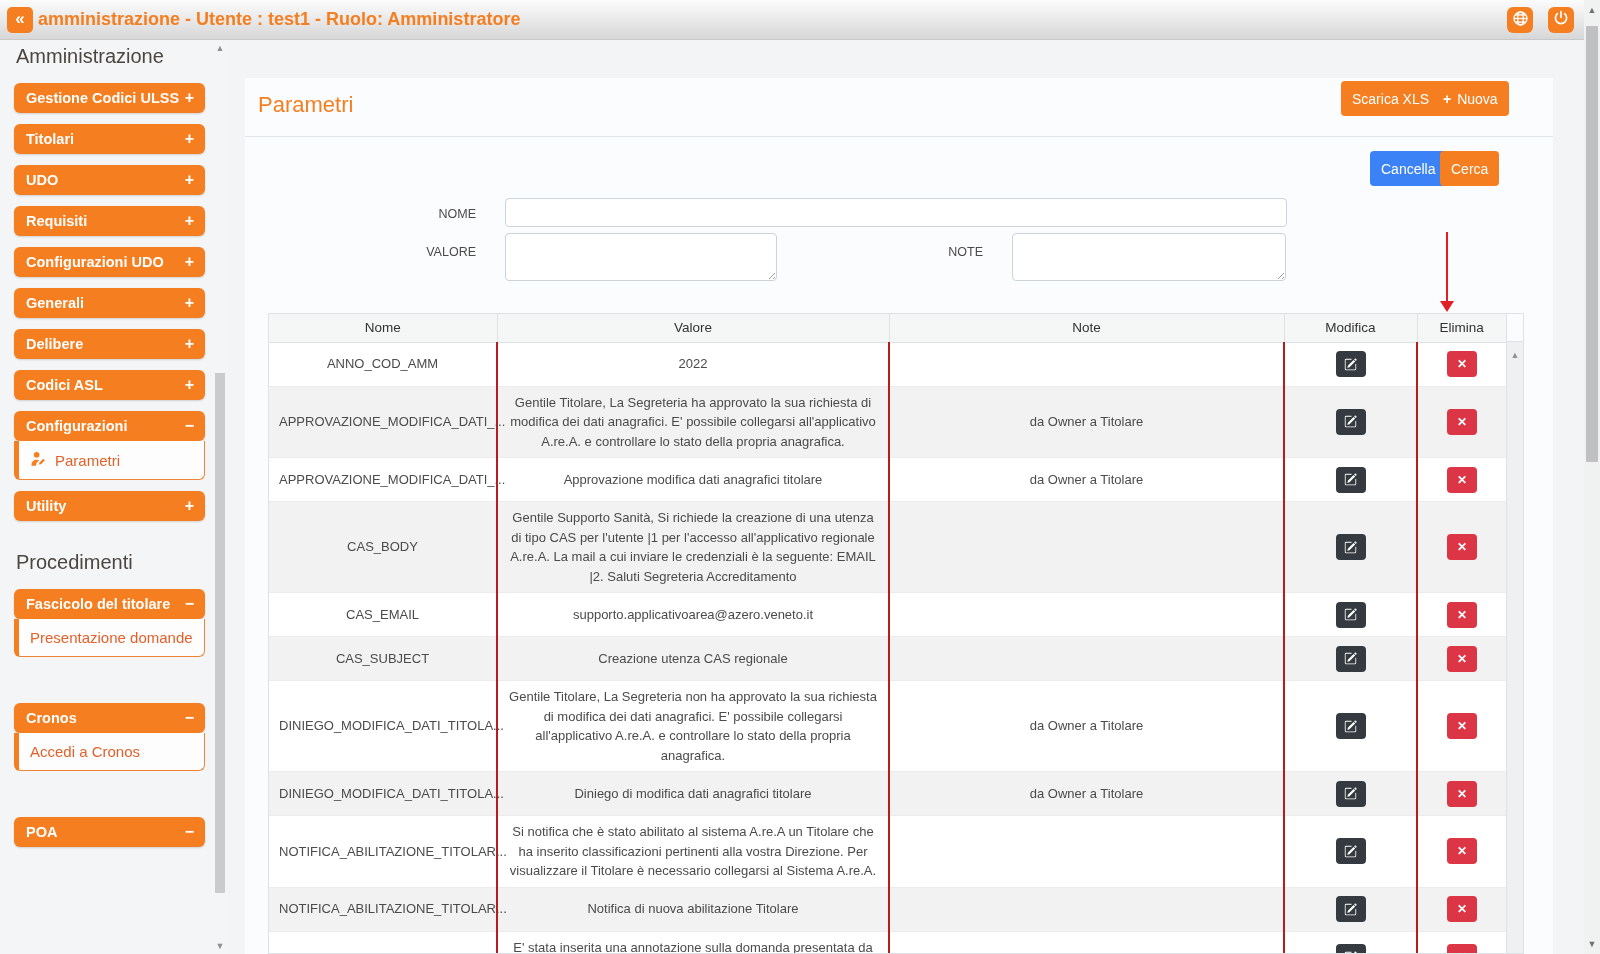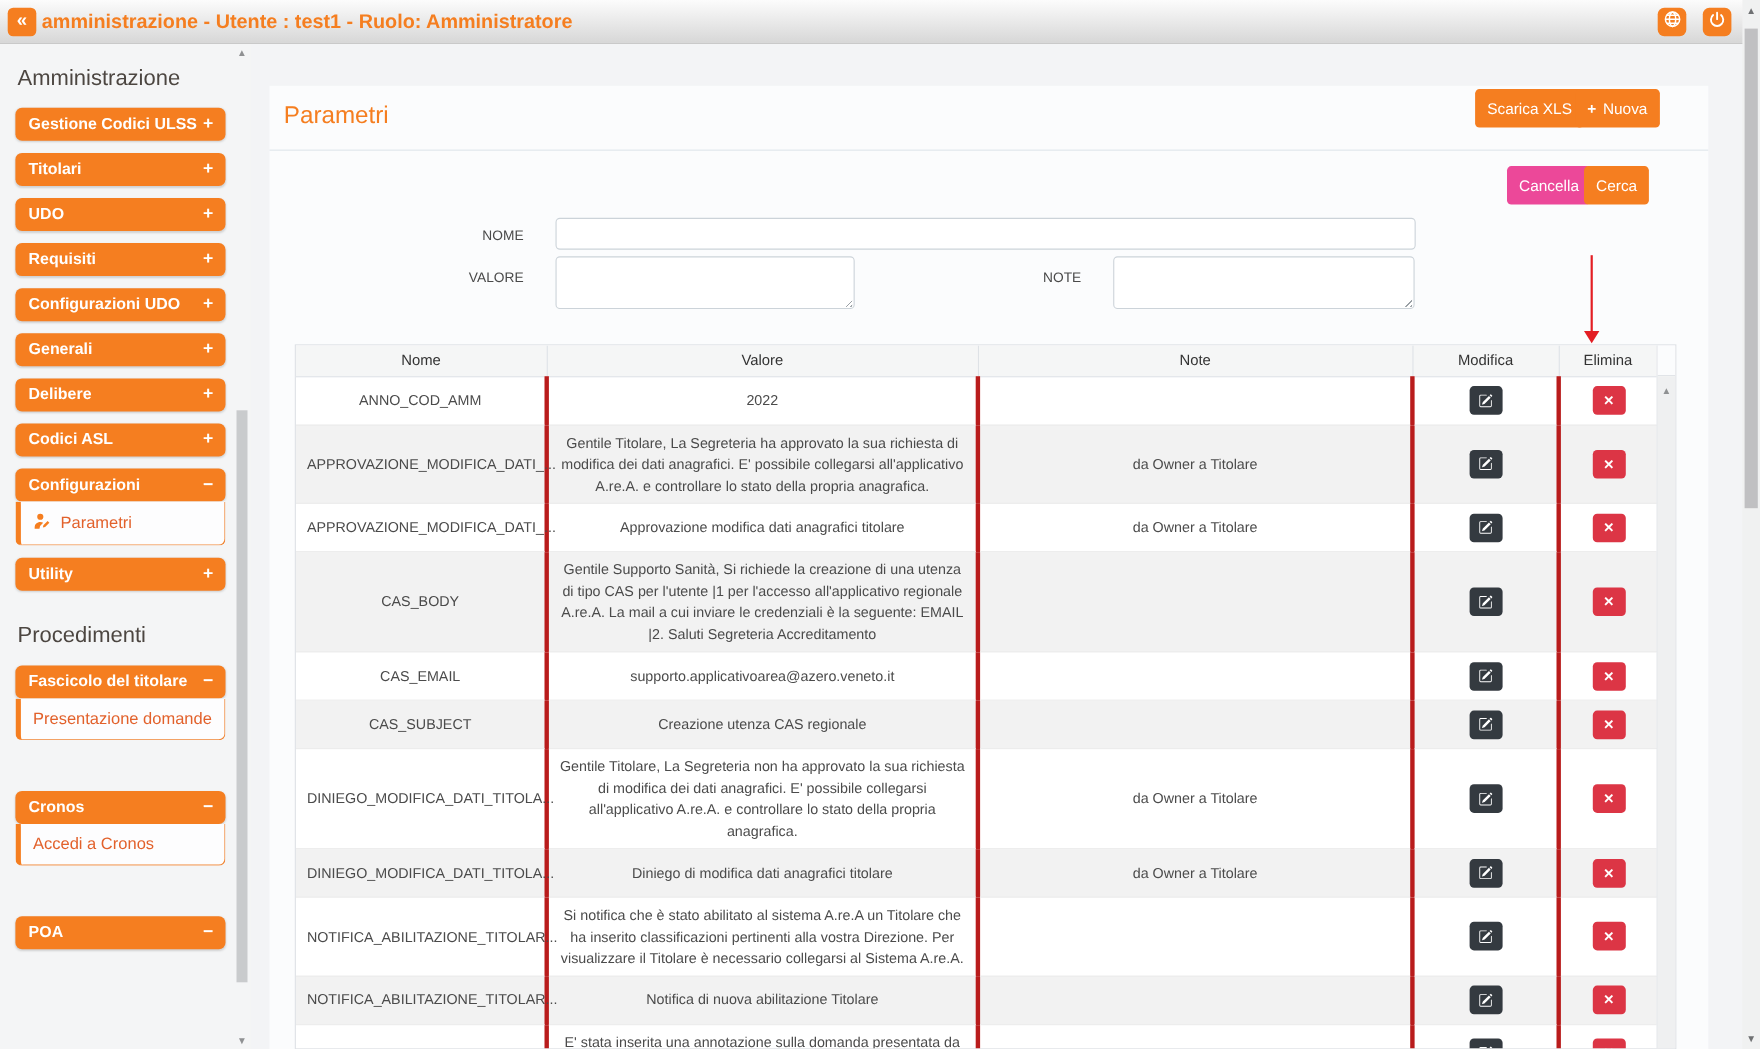--- a/index.html
+++ b/index.html
@@ -12,21 +12,21 @@
   .collapse-btn { position:absolute; left:7px; top:7px; width:26px; height:26px; background:#f57e20;
                   color:#fff; border-radius:5px; font-size:17px; font-weight:bold; line-height:23px;
                   text-align:center; cursor:pointer; }
   .topbar-title { position:absolute; left:38px; top:9px; font-size:18px; font-weight:bold; color:#f57e20; }
   .topbar-btn { position:absolute; top:7px; width:26px; height:26px; background:#f57e20; border-radius:6px;
                 display:flex; align-items:center; justify-content:center; cursor:pointer; }
   .topbar-btn.globe { left:1507px; } .topbar-btn.power { left:1548px; }
 
   
   .sidebar { position:absolute; left:0; top:40px; width:228px; bottom:0; background:#f4f5f6; overflow:hidden; }
-  .sb-inner { padding-top:20px; }
+  .sb-inner { padding-top:5px; }
   .sb-heading { margin:0 0 15px 16px; font-size:20px; color:#4c4641; font-weight:normal; }
   .sb-heading.second { margin-top:30px; }
   .sb-group { margin-bottom:11px; }
   .sb-btn { width:191px; margin-left:14px; height:30px; background:#f57e20; border-radius:6px; color:#fff;
             font-weight:bold; font-size:14.5px; display:flex; align-items:center; justify-content:space-between;
             padding:0 11px 0 12px; cursor:pointer; box-shadow:0 1px 2px rgba(0,0,0,.15); }
   .sb-btn .tgl { font-size:16px; font-weight:bold; }
   .sb-sub { width:191px; margin-left:14px; background:#fdfdfe; border:1px solid #f08433;
             border-left:5px solid #f57e20; border-radius:0 0 6px 6px; border-top:none; }
   .sb-sub-item { display:flex; align-items:center; gap:9px; padding:10px 6px 10px 12px; color:#e2612b;
@@ -39,21 +39,21 @@
   .sb-thumb { position:absolute; left:2px; width:10px; top:330px; height:520px; background:#c9cbcd; cursor:pointer; }
 
   
   .main { position:absolute; left:228px; top:40px; right:16px; bottom:0; background:#f3f4f6; }
   .card { position:absolute; left:17px; top:38px; width:1308px; bottom:0; background:#fbfcfd; }
   .page-title { position:absolute; left:30px; top:52px; font-size:22px; color:#f57e20; }
   .divider { position:absolute; left:17px; top:96px; width:1308px; height:1px; background:#dfe5ea; }
 
   .btn { display:inline-flex; align-items:center; justify-content:center; height:35px; border:none;
          border-radius:4px; color:#fff; font-size:14px; font-family:inherit; cursor:pointer; padding:0 11px; gap:6px; }
-  .btn.orange { background:#f57e20; } .btn.gray { background:#ec4899; }
+  .btn.orange { background:#f57e20; } .btn.gray { background:#3b82f6; }
   .pos { position:absolute; }
 
   
   .f-label { position:absolute; font-size:12.5px; color:#4a4a4a; text-align:right; }
   .f-input { position:absolute; border:1px solid #ccd3d9; border-radius:4px; background:#fff; font-family:inherit;
              font-size:13px; padding:4px 8px; color:#333; }
   textarea.f-input { resize:none; }
   .grip { position:absolute; width:9px; height:9px; pointer-events:none;
           background:repeating-linear-gradient(135deg, transparent 0 2px, #9aa0a5 2px 3px);
           clip-path:polygon(100% 0, 100% 100%, 0 100%); }
@@ -63,21 +63,21 @@
   .ann-head { position:absolute; left:1212px; top:261px; width:0; height:0;
               border-left:7px solid transparent; border-right:7px solid transparent; border-top:11px solid #e31e24; }
 
   
   .tbl-wrap { position:absolute; left:40px; top:273px; width:1256px; bottom:0; border:1px solid #dee2e6;
               display:flex; overflow:hidden; background:#fff; }
   table { width:1237px; border-collapse:collapse; table-layout:fixed; }
   th { height:28px; background:#f5f6f6; font-weight:normal; font-size:13.5px; color:#333;
        border-bottom:1px solid #dee2e6; border-right:1px solid #dee2e6; }
   td { text-align:center; vertical-align:middle; padding:6px 10px; font-size:13px; color:#4b4b4b;
-       border-right:4px solid #b91c1c; border-top:1px solid #ececec; height:44px; line-height:1.5; }
+       border-right:2px solid #b91c1c; border-top:1px solid #ececec; height:44px; line-height:1.5; }
   tr:nth-child(even) td { background:#f2f2f2; }
   th:last-child, td:last-child { border-right:none; }
   .btn-edit { width:30px; height:26px; background:#343a40; border:none; border-radius:4px;
               display:inline-flex; align-items:center; justify-content:center; cursor:pointer; }
   .btn-del  { width:30px; height:26px; background:#dc3545; border:none; border-radius:4px; color:#fff;
               font-weight:bold; font-size:12px; display:inline-flex; align-items:center; justify-content:center; cursor:pointer; }
   .scrollcol { width:18px; display:flex; flex-direction:column; border-left:1px solid #dee2e6; }
   .scrollcol .head { height:28px; background:#fbfcfd; border-bottom:1px solid #dee2e6; }
   .scrollcol .track { flex:1; background:#eff0f1; text-align:center; }
   .scrollcol .track .arr { color:#8f9193; font-size:9px; padding-top:8px; cursor:pointer; }

